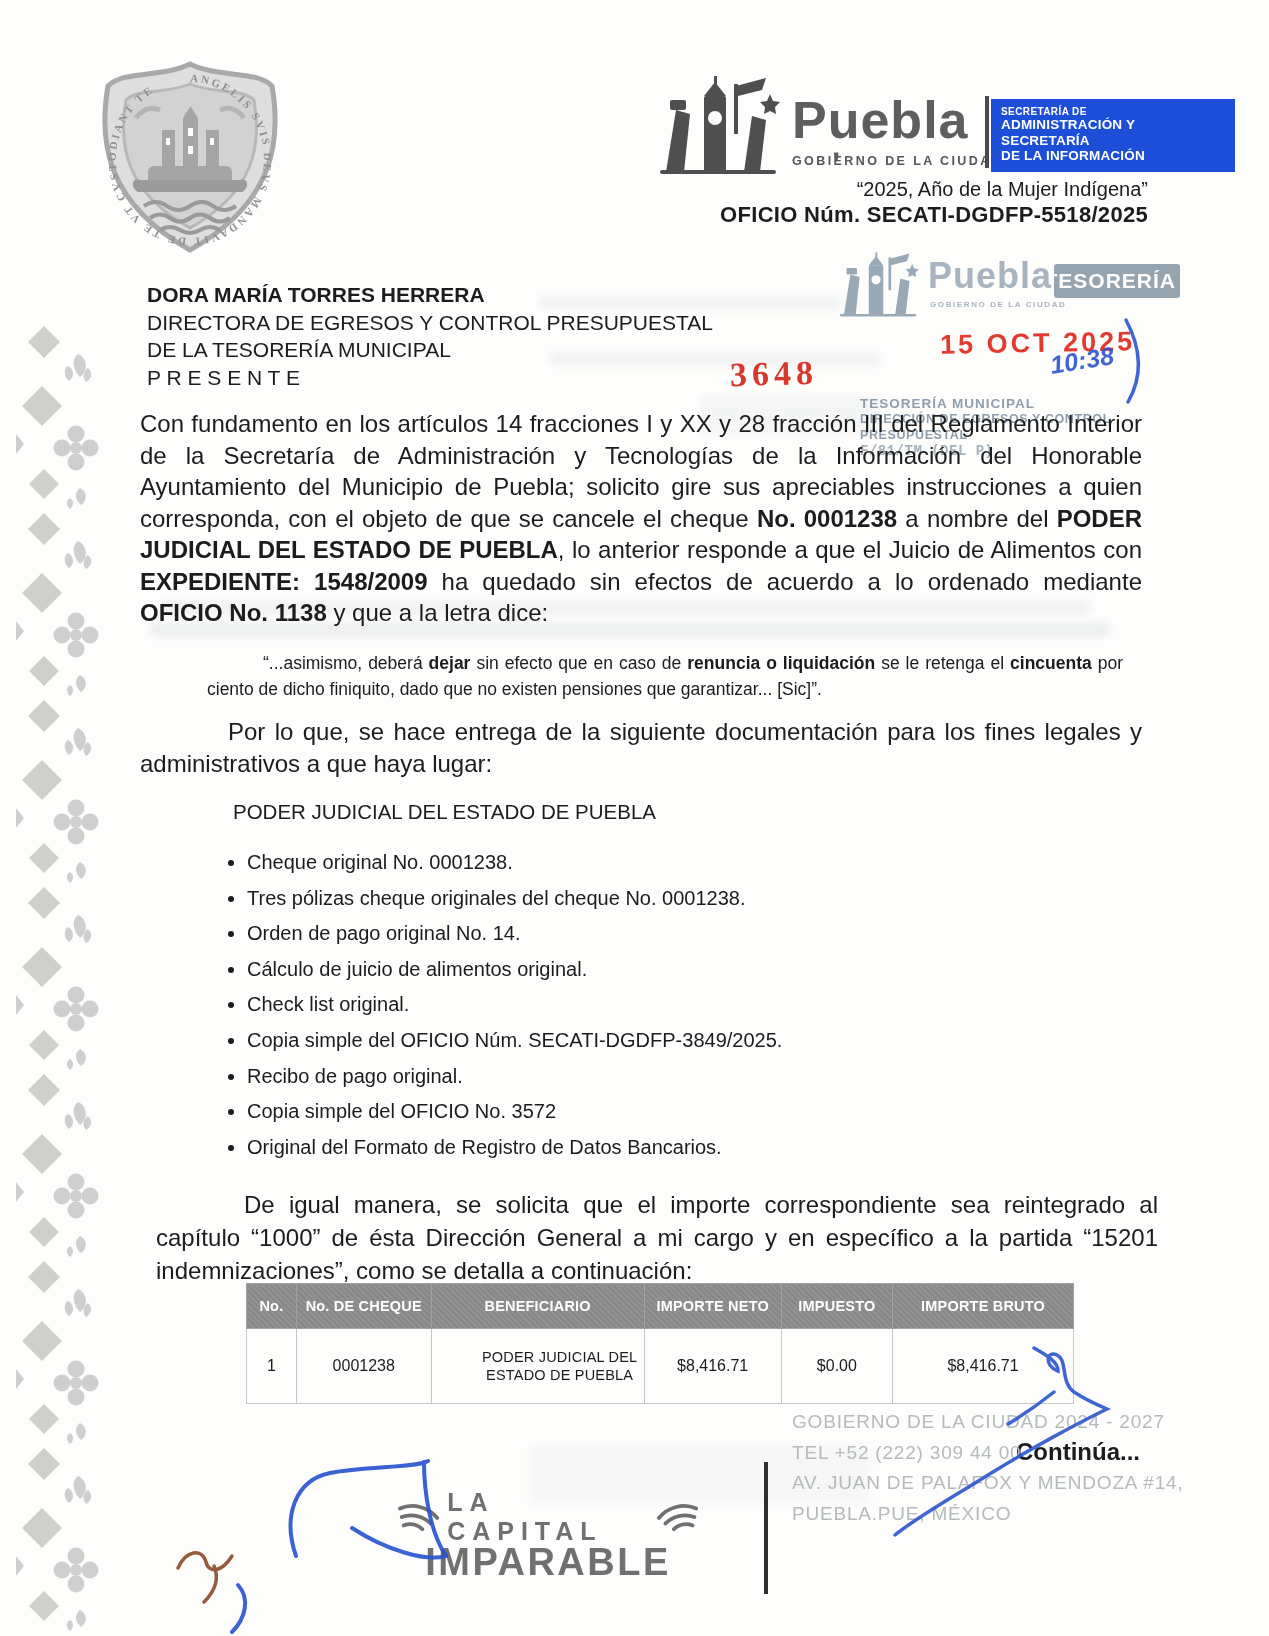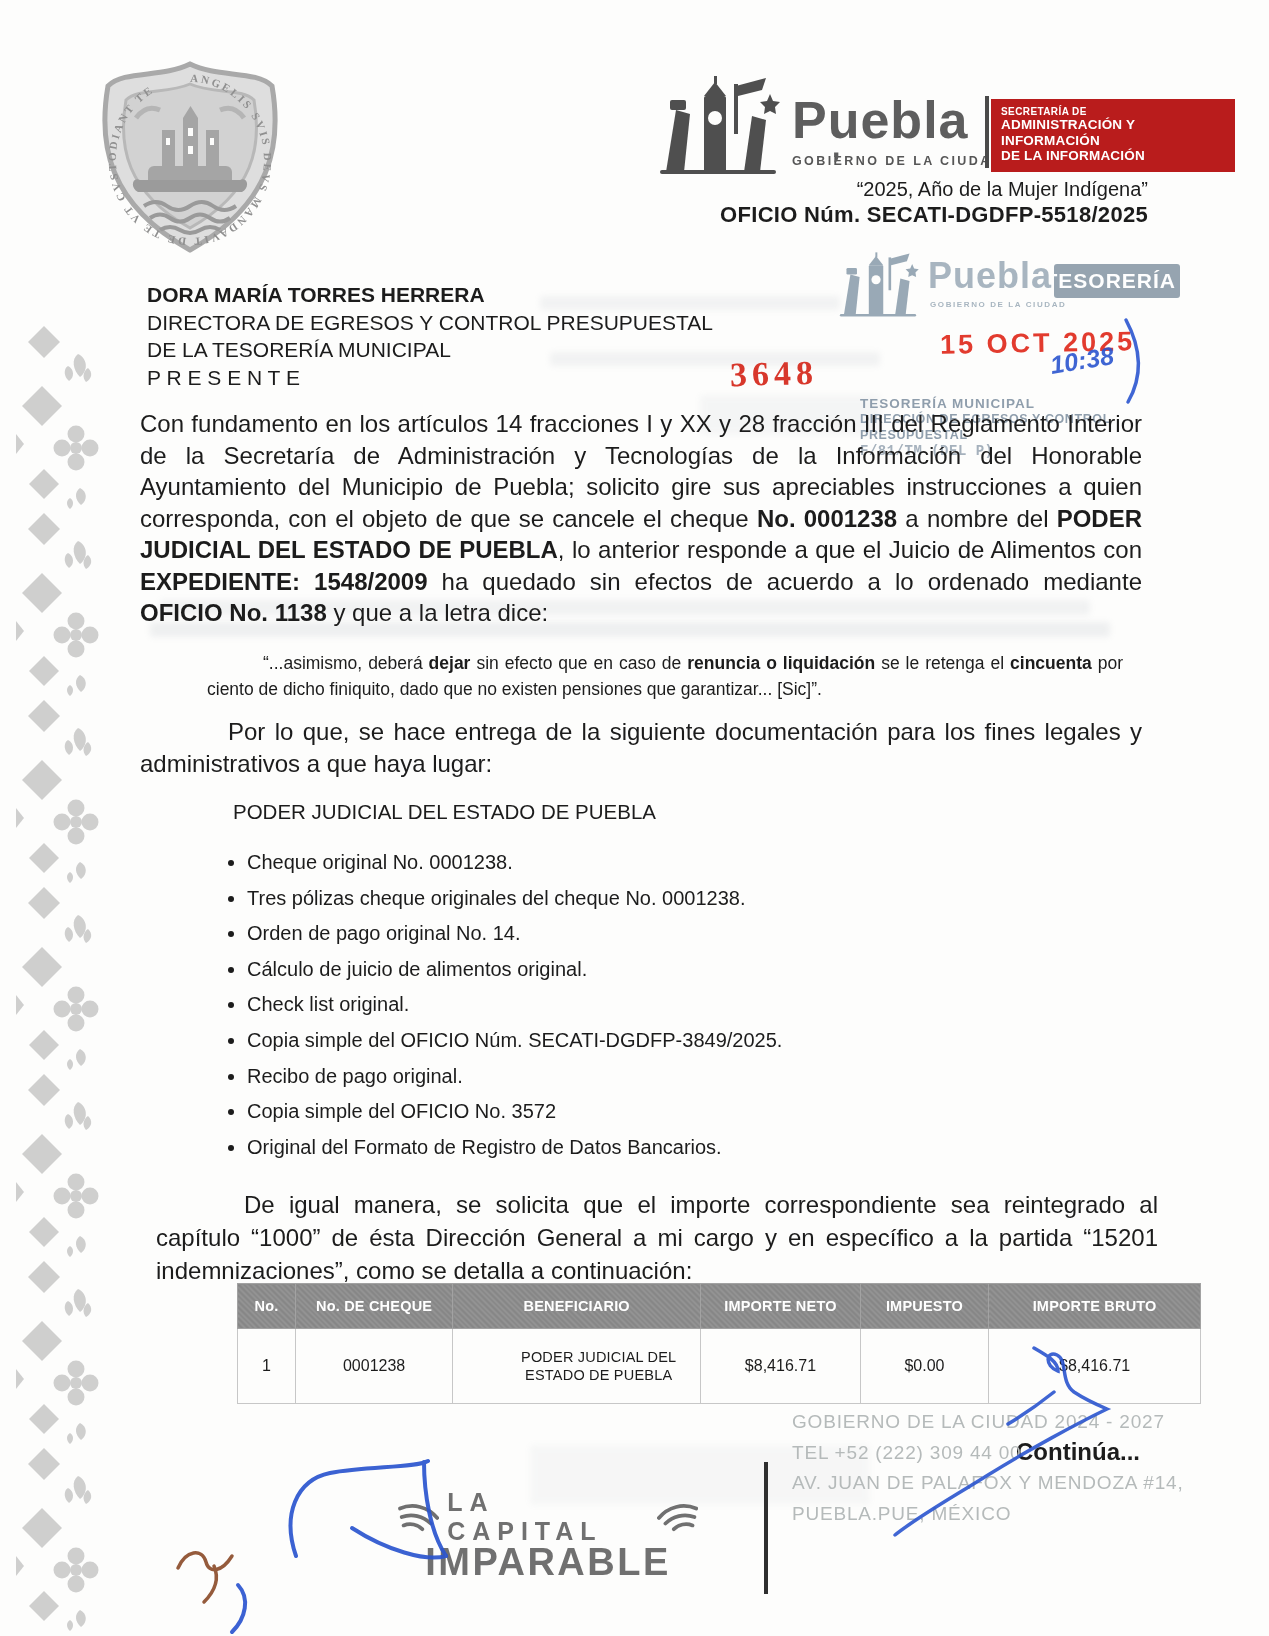--- a/index.html
+++ b/index.html
@@ -11,21 +11,21 @@
   .quote{font-size:17.5px;line-height:26px;text-align:justify;text-indent:56px;}
   .recip{font-size:21px;line-height:27.5px;}
   .recip .nm{font-weight:bold;}
   .right-align{text-align:right;}
   .year-legend{font-size:20px;}
   .oficio-num{font-size:22px;font-weight:bold;letter-spacing:.3px;}
   .folio{font-family:"Liberation Serif",serif;font-weight:bold;font-size:34px;color:#d5281b;
          letter-spacing:5px;transform:rotate(-1.5deg);opacity:.92;}
   .brandword{font-weight:800;font-size:52px;color:#5e5e5e;letter-spacing:1px;line-height:1;}
   .brandtag{font-weight:bold;font-size:12.5px;color:#565656;letter-spacing:2.4px;}
-  .secbox{background:#b91c1c;color:#fff;width:224px;padding:7px 10px 8px 10px;}
+  .secbox{background:#1d4ed8;color:#fff;width:224px;padding:7px 10px 8px 10px;}
   .secbox .l1{font-size:10px;font-weight:bold;letter-spacing:.4px;}
   .secbox .l2,.secbox .l3{font-size:13.5px;font-weight:800;letter-spacing:.2px;line-height:15.5px;}
   .stamp{color:#8195a5;}
   .stamp-brandword{font-weight:800;font-size:36px;letter-spacing:1px;line-height:1;opacity:.85;}
   .stamp-brandtag{font-weight:bold;font-size:8px;letter-spacing:1.6px;opacity:.85;white-space:nowrap;
                   overflow:hidden;width:150px;}
   .stamp-date{font-size:27px;font-weight:bold;color:#e02b1d;letter-spacing:3px;transform:rotate(-1deg);
               font-family:"Liberation Sans",sans-serif;opacity:.92;}
   .stamp-time{font-size:25px;font-style:italic;color:#2b55cf;transform:rotate(-9deg);font-weight:bold;opacity:.9;}
   .stamp-office{color:#8696a6;font-weight:bold;opacity:.92;}
@@ -146,21 +146,21 @@
     <use href="#monuments"></use>
   </svg>
   <div class="abs z1" style="left:792px;top:94px;">
     <div class="brandword">Puebla</div>
     <div class="abs" style="left:40px;top:36px;font-size:30px;font-weight:800;color:#5e5e5e;">,</div>
     <div class="brandtag" style="margin-top:8px;">GOBIERNO DE LA CIUDAD</div>
   </div>
   <div class="abs z1 vbar" style="left:985px;top:96px;width:4px;height:72px;background:#4a4a4a;"></div>
   <div class="abs z1 secbox" style="left:991px;top:99px;">
     <div class="l1">SECRETARÍA DE</div>
-    <div class="l2">ADMINISTRACIÓN Y INFORMACIÓN</div>
+    <div class="l2">ADMINISTRACIÓN Y SECRETARÍA</div>
     <div class="l3">DE LA INFORMACIÓN</div>
   </div>
 
   <div class="abs z2 right-align year-legend" style="right:121px;top:178px;width:600px;">“2025, Año de la Mujer Indígena”</div>
   <div class="abs z2 right-align oficio-num" style="right:121px;top:202px;width:700px;">OFICIO Núm. SECATI-DGDFP-5518/2025</div>
 
   <div class="abs z0 ghost" style="left:540px;top:296px;width:300px;height:14px;opacity:.10"></div>
   <div class="abs z0 ghost" style="left:550px;top:352px;width:330px;height:14px;opacity:.10"></div>
   <div class="abs z0 ghost" style="left:700px;top:395px;width:180px;height:40px;opacity:.07"></div>
   <div class="abs z0 ghost" style="left:160px;top:600px;width:930px;height:15px;opacity:.11"></div>
@@ -216,21 +216,21 @@
     <li>Cálculo de juicio de alimentos original.</li>
     <li>Check list original.</li>
     <li>Copia simple del OFICIO Núm. SECATI-DGDFP-3849/2025.</li>
     <li>Recibo de pago original.</li>
     <li>Copia simple del OFICIO No. 3572</li>
     <li>Original del Formato de Registro de Datos Bancarios.</li>
   </ul>
 
   <p class="abs z2 par" style="left:140px;top:1172px;width:1002px;margin:16px;text-indent:88px;line-height:33px;">De igual manera, se solicita que el importe correspondiente sea reintegrado al capítulo “1000” de ésta Dirección General a mi cargo y en específico a la partida “15201 indemnizaciones”, como se detalla a continuación:</p>
 
-  <table class="abs z2 doc-table" style="left:237px;top:1283px;width:964px;">
+  <table class="abs z2 doc-table" style="left:246px;top:1283px;width:828px;">
     <thead>
       <tr>
         <th style="width:48px">No.</th>
         <th style="width:135px">No. DE CHEQUE</th>
         <th style="width:215px">BENEFICIARIO</th>
         <th style="width:137px">IMPORTE NETO</th>
         <th style="width:110px">IMPUESTO</th>
         <th style="width:183px">IMPORTE BRUTO</th>
       </tr>
     </thead>

